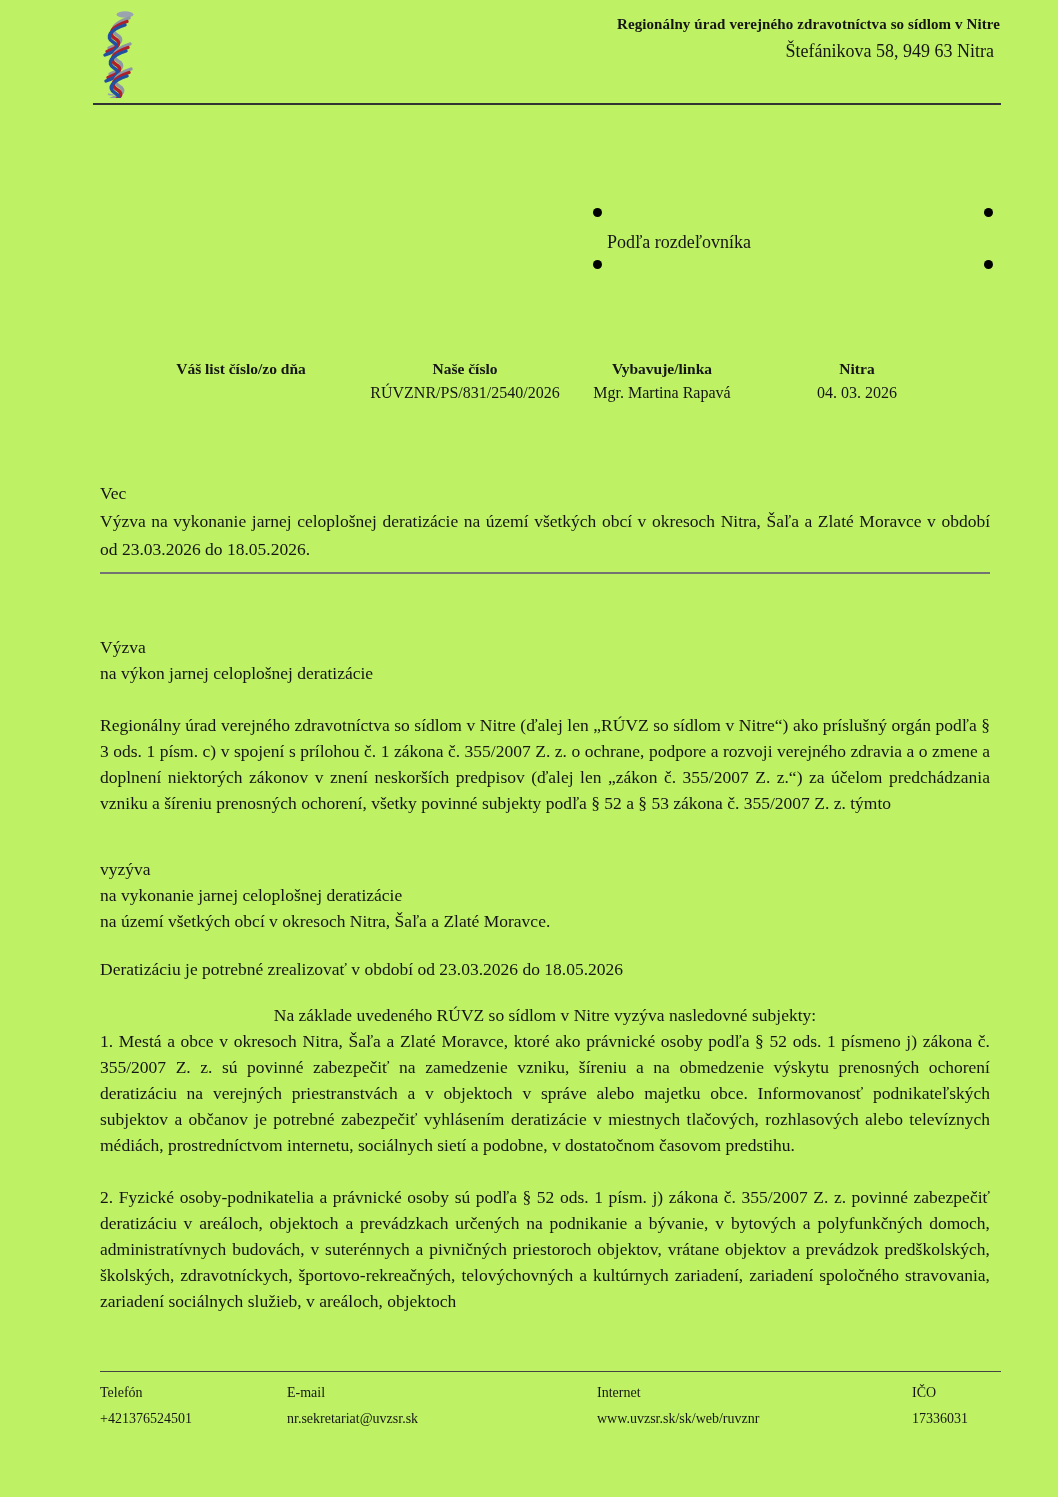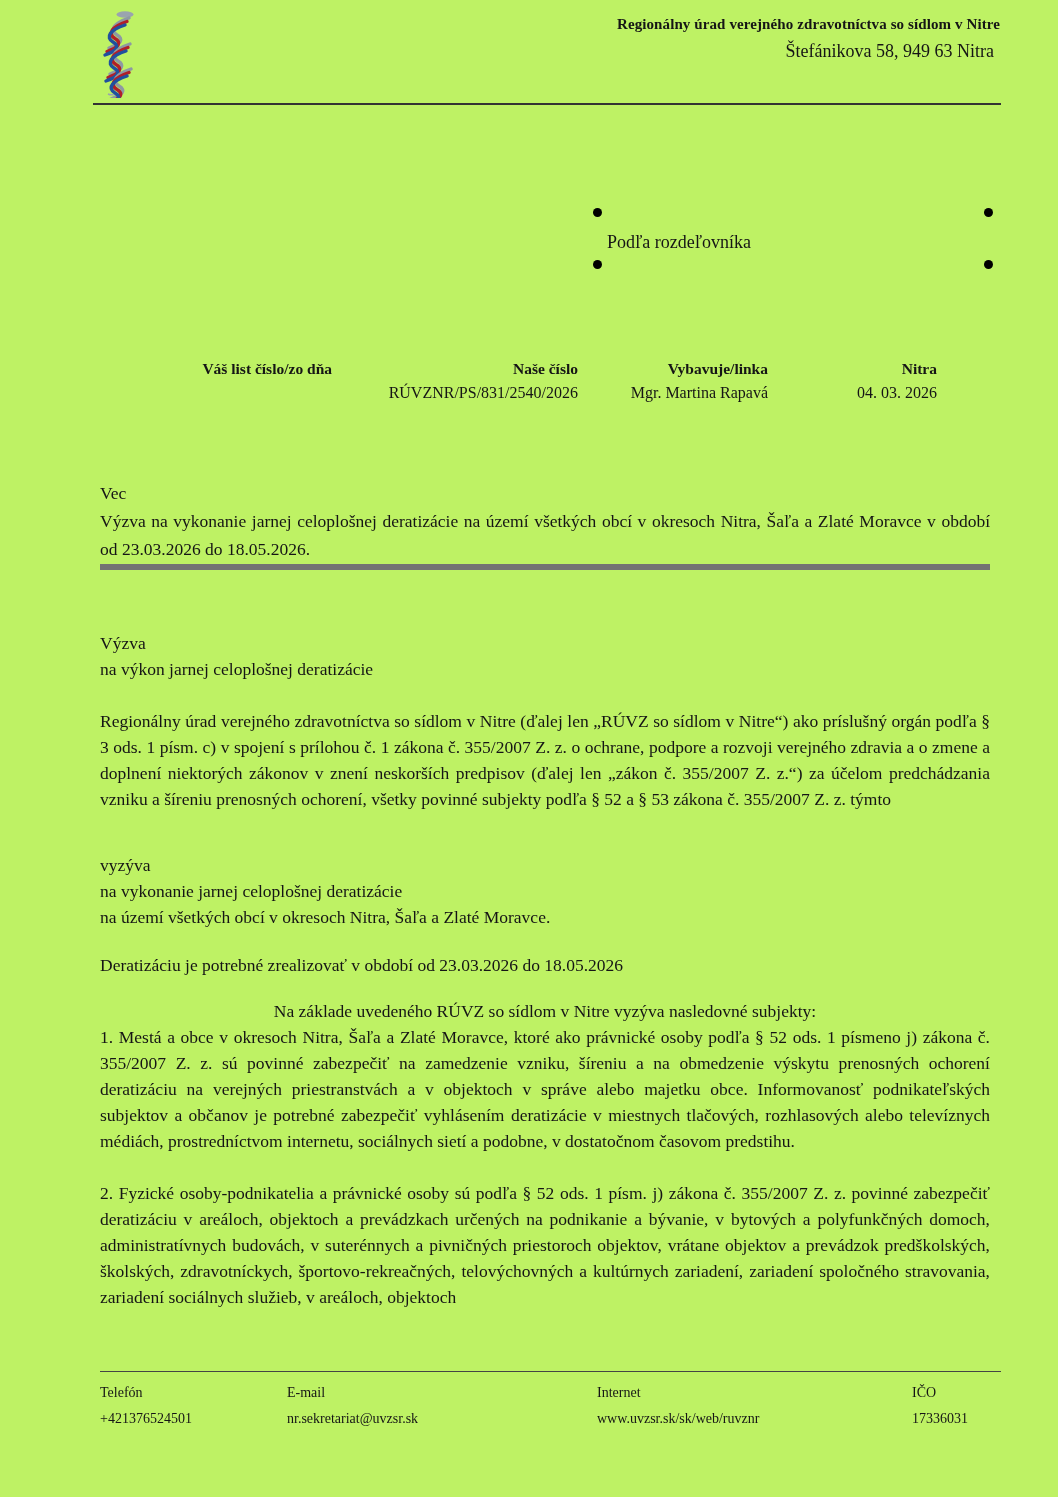--- a/index.html
+++ b/index.html
@@ -20,32 +20,32 @@
   .header-rule { position:absolute; top:103px; left:93px; right:57px; border-top:2px solid #333; height:0; }
 
   
   .addr-window { position:absolute; left:593px; top:208px; width:400px; height:61px; }
   .dot { position:absolute; width:9px; height:9px; background:#000; border-radius:50%; }
   .dot.tl { left:0; top:0; } .dot.tr { right:0; top:0; }
   .dot.bl { left:0; bottom:0; } .dot.br { right:0; bottom:0; }
   .recipient { position:absolute; left:14px; top:24px; font-size:18px; white-space:nowrap; }
 
   
-  .ref-col { position:absolute; top:360px; text-align:right; }
+  .ref-col { position:absolute; top:360px; text-align:center; }
   .ref-col .lbl { font-weight:bold; font-size:15.5px; }
   .ref-col .val { margin-top:6px; font-size:16px; white-space:nowrap; }
   .ref-c1 { left:150px; width:182px; }
   .ref-c2 { left:352px; width:226px; }
   .ref-c3 { left:556px; width:212px; }
   .ref-c4 { left:777px; width:160px; }
 
   
   .main { position:absolute; left:100px; top:479px; width:890px; font-size:17.5px; line-height:26px; }
   .vec { line-height:28px; }
-  .subject { text-align:justify; line-height:28px; border-bottom:6px solid #737373; padding-bottom:1px; }
+  .subject { text-align:justify; line-height:28px; border-bottom:2px solid #737373; padding-bottom:9px; }
   .heading-block { margin-top:60px; }
   .para-justify { text-align:justify; }
   .para1 { margin-top:26px; }
   .call-block { margin-top:40px; }
   .deadline { margin-top:22px; }
   .intro { margin-top:20px;text-align:center; }
   .item2 { margin-top:26px; }
 
   
   .footer-rule { position:absolute; top:1371px; left:100px; right:57px; border-top:1px solid #444; height:0; }

